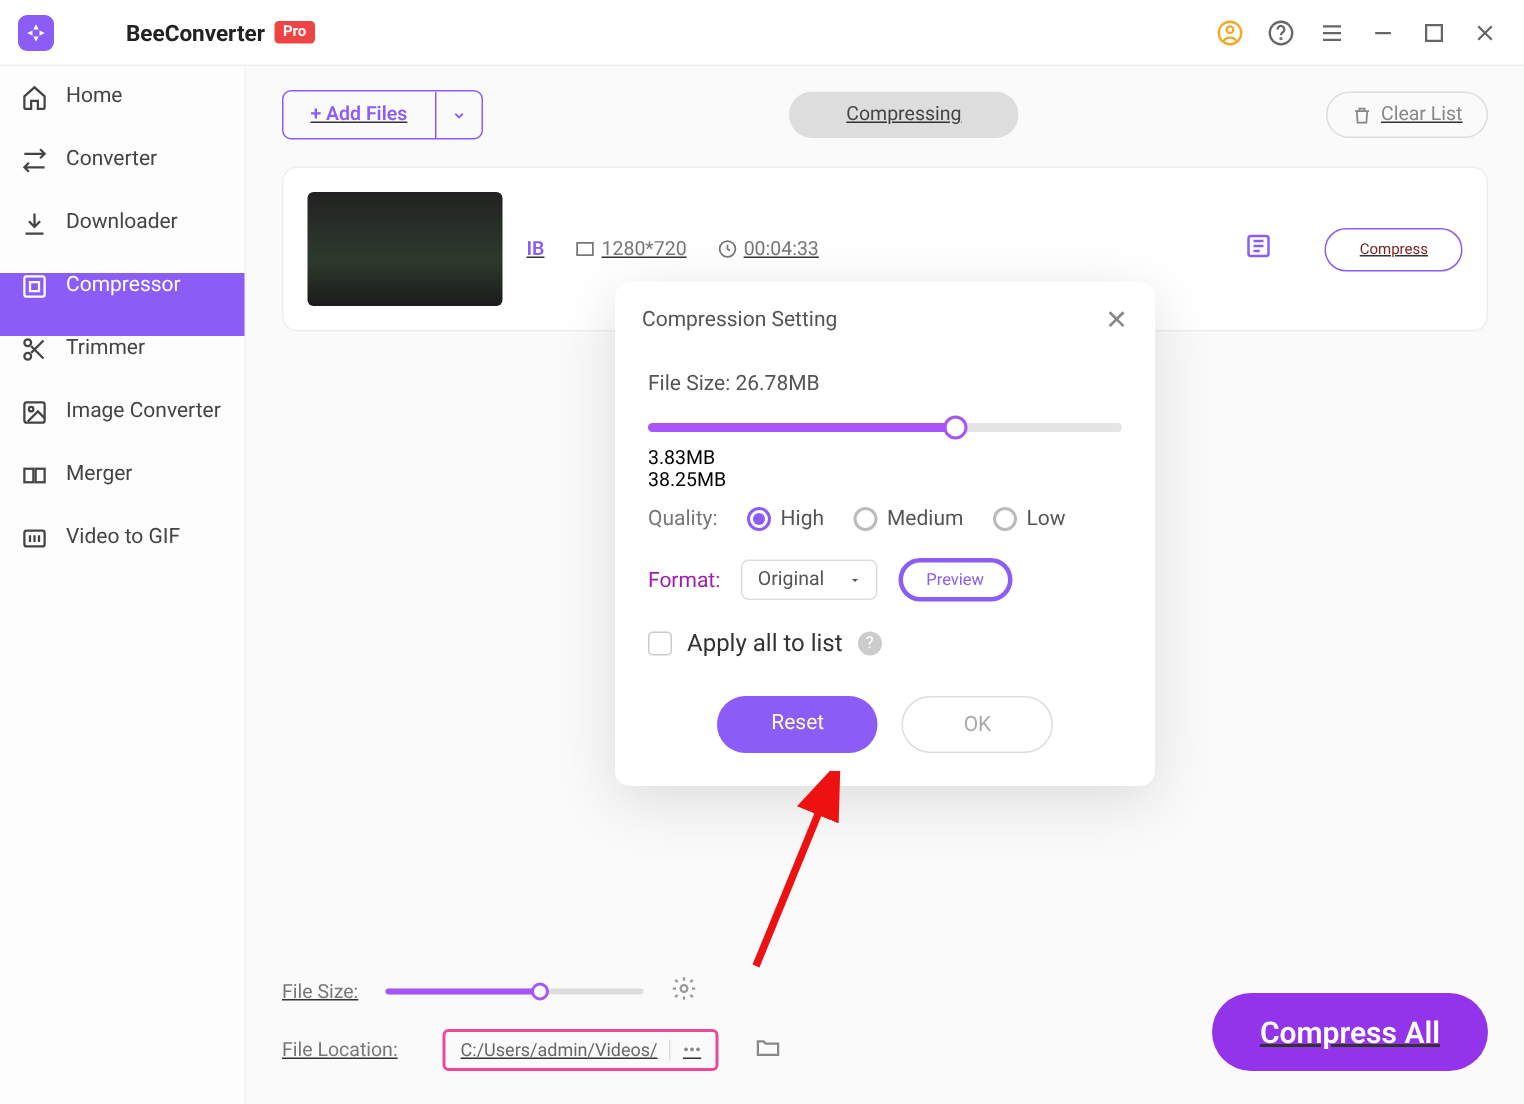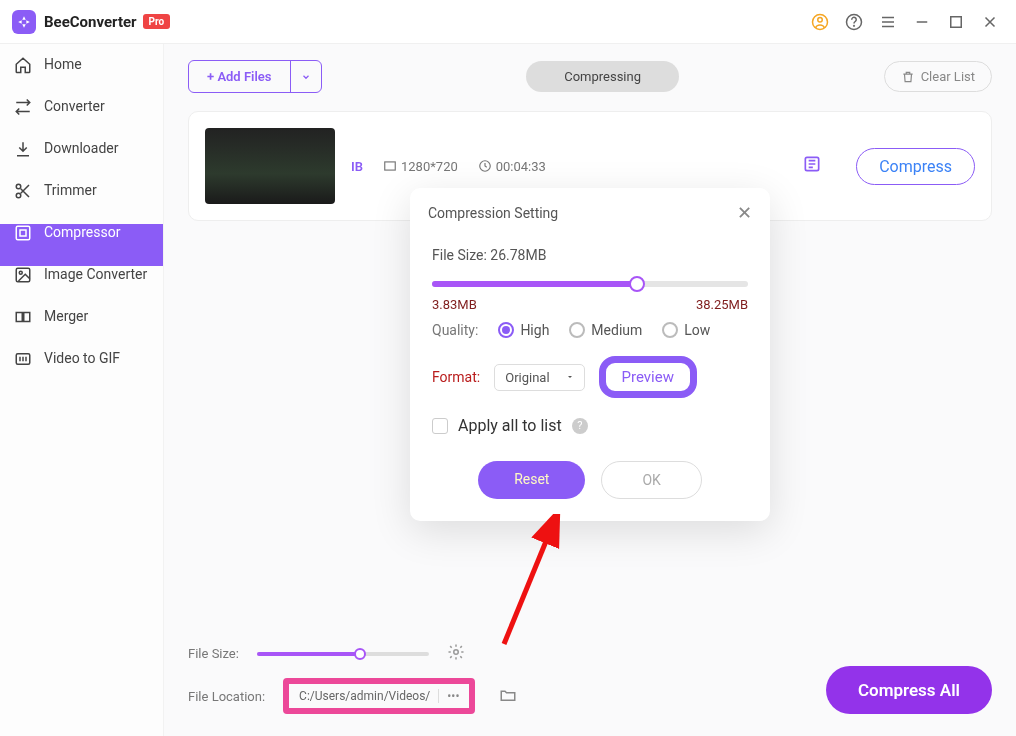--- a/index.html
+++ b/index.html
@@ -1,85 +1,85 @@
 <!DOCTYPE html>
 <html><head>
 <meta charset="utf-8">
 <style>
 * { margin: 0; padding: 0; box-sizing: border-box; font-family: -apple-system, BlinkMacSystemFont, "Segoe UI", Roboto, sans-serif; }
 body { width: 1016px; height: 736px; background: #fff; overflow: hidden; color: #333; }
 
 .titlebar { height: 44px; display: flex; align-items: center; padding: 0 12px; border-bottom: 1px solid #f0f0f0; }
 .logo { width: 24px; height: 24px; background: #8b5cf6; border-radius: 6px; display: flex; align-items: center; justify-content: center; margin-right: 8px; }
 .logo svg { fill: #fff; }
-.brand { font-weight: 700; font-size: 15px; color: #222; }
+.brand { font-weight: 700; font-size: 15px; color: #222; margin-left: 40px; }
 .pro-badge { background: #ef4444; color: #fff; font-size: 10px; font-weight: 700; padding: 2px 6px; border-radius: 3px; margin-left: 6px; }
 .titlebar-spacer { flex: 1; }
 .titlebar-btn { width: 28px; height: 28px; display: flex; align-items: center; justify-content: center; cursor: pointer; color: #666; margin-left: 6px; }
 .titlebar-btn.user { color: #f5a623; }
 .titlebar-btn svg { width: 18px; height: 18px; }
 
 .body { display: flex; height: 692px; }
 
 .sidebar { width: 164px; background: #fdfdfd; border-right: 1px solid #f2f2f2; padding-top: 12px; }
 .sidebar-item { display: flex; height: 42px; padding: 0 14px; cursor: pointer; color: #444; font-size: 14px; gap: 12px; }
 .sidebar-item.active { background: #8b5cf6; color: #fff; }
 .sidebar-icon { width: 18px; height: 18px; flex-shrink: 0; }
 
-.main { flex: 1; background: #fafafb; display: flex; flex-direction: column; position: relative; }
+.main { flex: 1; background: #fafafb; display: flex; flex-direction: column; position: relative; text-decoration: underline; }
 
 .toolbar { padding: 16px 24px 12px; display: flex; align-items: center; gap: 16px; }
 .add-files { display: flex; border: 1px solid #8b5cf6; border-radius: 6px; overflow: hidden; }
 .add-files-main { padding: 8px 18px; color: #8b5cf6; font-weight: 600; font-size: 13px; cursor: pointer; }
 .add-files-chevron { padding: 8px 10px; border-left: 1px solid #8b5cf6; cursor: pointer; color: #8b5cf6; display:flex; align-items:center; }
 .tabs { display: flex; background: #e8e8e8; border-radius: 20px; overflow: hidden; margin: 0 auto; }
 .tab { padding: 8px 38px; font-size: 13px; color: #666; cursor: pointer; text-align: center; }
 .tab.active { background: #ddd; color: #444; }
 .clear-list { border: 1px solid #ddd; border-radius: 18px; padding: 7px 16px; color: #888; font-size: 13px; cursor: pointer; display: flex; align-items: center; gap: 6px; }
 
 .filecard { margin: 6px 24px; border: 1px solid #eee; border-radius: 10px; padding: 16px; display: flex; align-items: center; gap: 16px; background: #fff; }
 .thumb { width: 130px; height: 76px; background: linear-gradient(180deg,#222 0%, #2d3a2d 60%, #1a1a1a 100%); border-radius: 4px; }
 .fileinfo { flex: 1; display: flex; gap: 20px; color: #777; font-size: 13px; }
 .fileinfo .size-badge { color: #8b5cf6; font-weight: 600; }
 .settings-icon { color: #8b5cf6; cursor: pointer; margin-right: 18px; }
-.compress-btn { border: 1px solid #8b5cf6; color: #3b82f6; border-radius: 20px; padding: 8px 22px; cursor: pointer; font-size: 16px; }
+.compress-btn { border: 1px solid #8b5cf6; color: #7f1d1d; border-radius: 20px; padding: 8px 22px; cursor: pointer; font-size: 10px; }
 
 .footer { margin-top: auto; padding: 16px 24px 22px; display: flex; align-items: flex-end; gap: 18px; }
 .footer-left { display: flex; flex-direction: column; gap: 14px; }
 .footer-row { display: flex; align-items: center; gap: 18px; font-size: 13px; color: #777; }
 .mini-slider { width: 172px; height: 4px; background: #ddd; border-radius: 2px; position: relative; }
 .mini-slider-fill { height: 100%; width: 60%; background: #a855f7; border-radius: 2px; }
 .mini-thumb { position: absolute; top: -4px; left: 60%; width: 12px; height: 12px; background: #fff; border: 2px solid #a855f7; border-radius: 50%; transform: translateX(-50%); }
 .gear { color: #999; cursor: pointer; }
-.loc-box { border: 6px solid #ec4899; border-radius: 4px; padding: 5px 10px; font-size: 12px; color: #666; display: flex; align-items: flex-start; gap: 8px; }
+.loc-box { border: 2px solid #ec4899; border-radius: 4px; padding: 5px 10px; font-size: 12px; color: #666; display: flex; align-items: flex-start; gap: 8px; margin-left: 12px; }
 .loc-more { border-left: 1px solid #ddd; padding-left: 8px; cursor: pointer; color: #888; }
 .loc-open { color: #888; cursor: pointer; margin-left: 6px; }
-.compress-all { background: #9333ea; color: #fff; border-radius: 26px; padding: 14px 32px; font-size: 17px; font-weight: 600; cursor: pointer; margin-left: auto; }
+.compress-all { background: #9333ea; color: #fff; border-radius: 26px; padding: 14px 32px; font-size: 20px; font-weight: 600; cursor: pointer; margin-left: auto; }
 
 
 .overlay { position: absolute; inset: 0; }
 .modal { position: absolute; left: 50%; top: 144px; transform: translateX(-50%); width: 360px; background: #fff; border-radius: 10px; box-shadow: 0 10px 40px rgba(0,0,0,0.12); }
 .modal-head { display: flex; align-items: center; padding: 14px 18px; font-size: 14px; color: #555; }
 .modal-close { margin-left: auto; cursor: pointer; color: #888; font-size: 18px; }
 .modal-body { padding: 10px 22px 22px; }
 .mfield { margin-bottom: 18px; font-size: 14px; color: #555; }
 .slider-wrap { margin: 18px 0 10px; }
 .slider { height: 6px; background: #e5e5e5; border-radius: 3px; position: relative; }
 .slider-fill { position: absolute; left: 0; top: 0; height: 100%; width: 65%; background: #a855f7; border-radius: 3px; }
 .slider-thumb { position: absolute; top: -5px; left: 65%; width: 16px; height: 16px; background: #fff; border: 2px solid #a855f7; border-radius: 50%; transform: translateX(-50%); cursor: grab; }
-.slider-ends { display: flex; justify-content: space-between; margin-top: 10px; font-size: 13px; color: #7f1d1d; }
+.slider-ends { display: flex; justify-content: space-between; margin-top: 10px; font-size: 13px; color: #000000; flex-direction: column; }
 .radio-row { display: flex; align-items: center; gap: 20px; }
 .radio-row .lbl { color: #777; }
 .radio { display: flex; align-items: center; gap: 6px; cursor: pointer; }
 .radio .circ { width: 16px; height: 16px; border: 2px solid #bbb; border-radius: 50%; display: flex; align-items: center; justify-content: center; }
 .radio.selected .circ { border-color: #8b5cf6; }
 .radio.selected .circ::after { content: ''; width: 8px; height: 8px; background: #8b5cf6; border-radius: 50%; }
 .fmt-row { display: flex; align-items: center; gap: 14px; }
 .select { border: 1px solid #ddd; border-radius: 5px; padding: 5px 10px; font-size: 13px; display: flex; align-items: center; gap: 16px; cursor: pointer; }
-.preview-btn { border: 7px solid #8b5cf6; color: #8b5cf6; border-radius: 16px; padding: 5px 16px; font-size: 15px; cursor: pointer; }
+.preview-btn { border: 3px solid #8b5cf6; color: #8b5cf6; border-radius: 16px; padding: 5px 16px; font-size: 11px; cursor: pointer; }
 .check-row { display: flex; align-items: center; gap: 10px; margin-top: 18px; cursor: pointer; }
 .checkbox { width: 16px; height: 16px; border: 1px solid #ccc; border-radius: 3px; }
 .help-ico { width: 16px; height: 16px; background: #ccc; border-radius: 50%; color: #fff; font-size: 11px; display: flex; align-items: center; justify-content: center; }
 .modal-actions { display: flex; gap: 16px; margin-top: 26px; justify-content: center; }
 .btn-reset { background: #8b5cf6; color: #fef9c3; border-radius: 22px; padding: 10px 36px; font-size: 14px; cursor: pointer; }
 .btn-ok { border: 1px solid #ddd; color: #aaa; border-radius: 22px; padding: 10px 40px; font-size: 14px; cursor: pointer; }
 
 .arrow { position: absolute; left: 320px; top: 470px; pointer-events: none; }
 .arrow svg { width: 100px; height: 140px; }
 </style>
@@ -144,34 +144,34 @@
           <path d="M17 2l4 4-4 4M3 6h18M7 22l-4-4 4-4M21 18H3"></path>
         </svg>
       <span>Converter</span>
     </div>
     <div class="sidebar-item">
       <svg class="sidebar-icon" viewBox="0 0 24 24" fill="none" stroke="currentColor" stroke-width="2">
           <path d="M12 3v12m-5-5l5 5 5-5M4 21h16"></path>
         </svg>
       <span>Downloader</span>
     </div>
+    <div class="sidebar-item active">
+      <svg class="sidebar-icon" viewBox="0 0 24 24" fill="none" stroke="currentColor" stroke-width="2">
+          <rect x="3" y="3" width="18" height="18" rx="2"></rect>
+          <path d="M8 8h8v8H8z"></path>
+        </svg>
+      <span>Compressor</span>
+    </div>
     <div class="sidebar-item">
       <svg class="sidebar-icon" viewBox="0 0 24 24" fill="none" stroke="currentColor" stroke-width="2">
           <circle cx="6" cy="6" r="3"></circle>
           <circle cx="6" cy="18" r="3"></circle>
           <path d="M20 4L9 15M20 20L9 9"></path>
         </svg>
       <span>Trimmer</span>
-    </div>
-    <div class="sidebar-item active">
-      <svg class="sidebar-icon" viewBox="0 0 24 24" fill="none" stroke="currentColor" stroke-width="2">
-          <rect x="3" y="3" width="18" height="18" rx="2"></rect>
-          <path d="M8 8h8v8H8z"></path>
-        </svg>
-      <span>Compressor</span>
     </div>
     <div class="sidebar-item">
       <svg class="sidebar-icon" viewBox="0 0 24 24" fill="none" stroke="currentColor" stroke-width="2">
           <rect x="3" y="3" width="18" height="18" rx="2"></rect>
           <circle cx="9" cy="9" r="2"></circle>
           <path d="M21 17l-6-6-9 9"></path>
         </svg>
       <span>Image Converter</span>
     </div>
     <div class="sidebar-item">
@@ -298,21 +298,21 @@
             <div class="radio">
                 <div class="circ"></div>
                 <span>Medium</span>
               </div>
             <div class="radio">
                 <div class="circ"></div>
                 <span>Low</span>
               </div>
           </div>
           <div class="fmt-row mfield">
-            <span class="lbl" style="color:#b91c1c">Format:</span>
+            <span class="lbl" style="color:#a21caf">Format:</span>
             <div class="select">
               <span>Original</span>
               <svg width="8" height="8" viewBox="0 0 24 24" fill="currentColor">
                   <path d="M6 9l6 6 6-6z"></path>
                 </svg>
             </div>
             <div class="preview-btn">Preview</div>
           </div>
           <div class="check-row">
             <div class="checkbox"></div>

